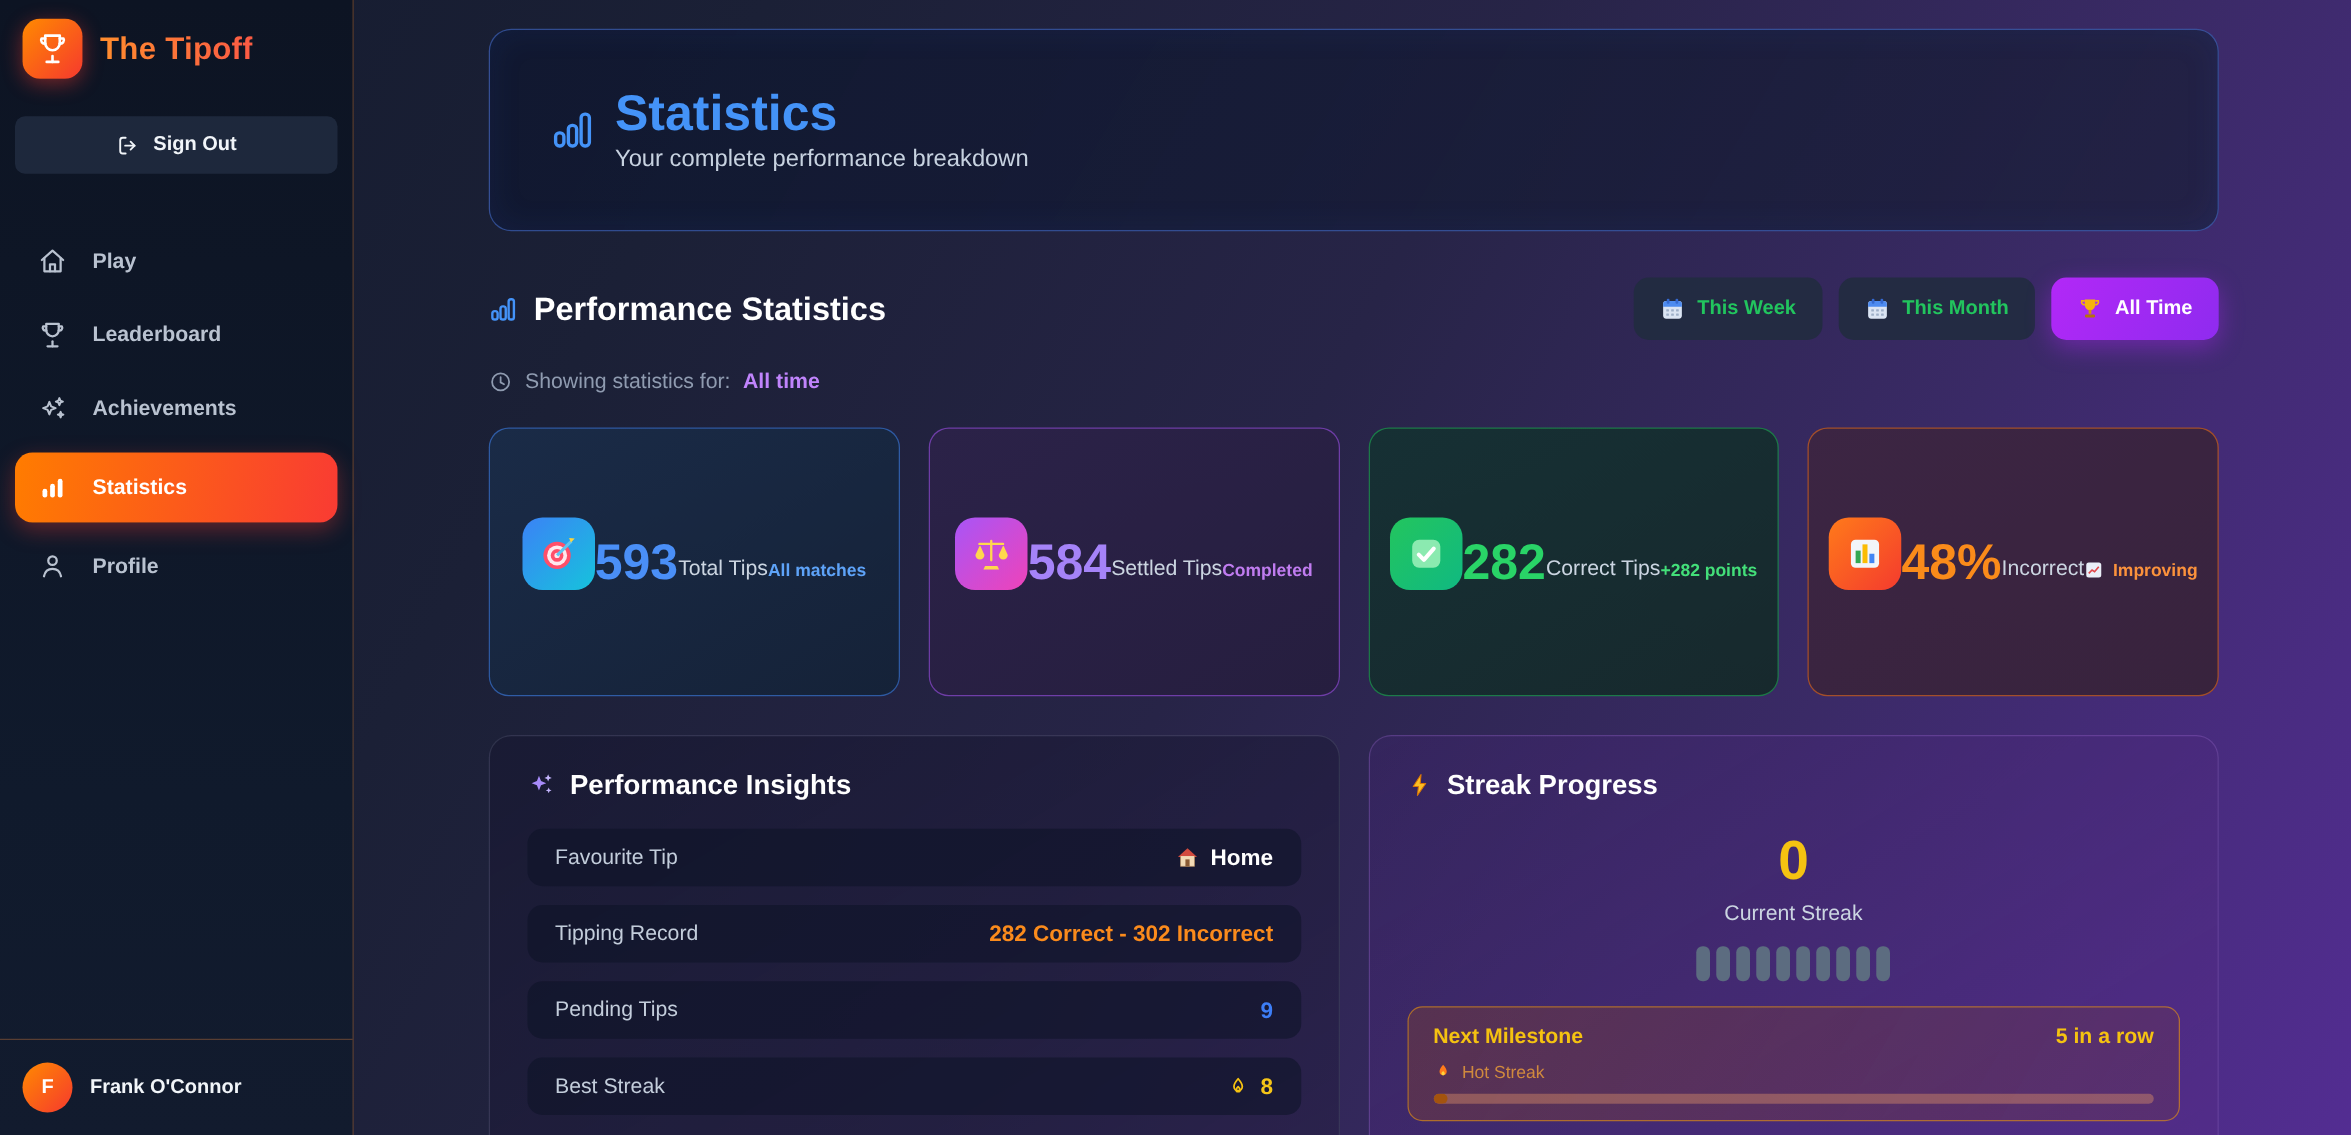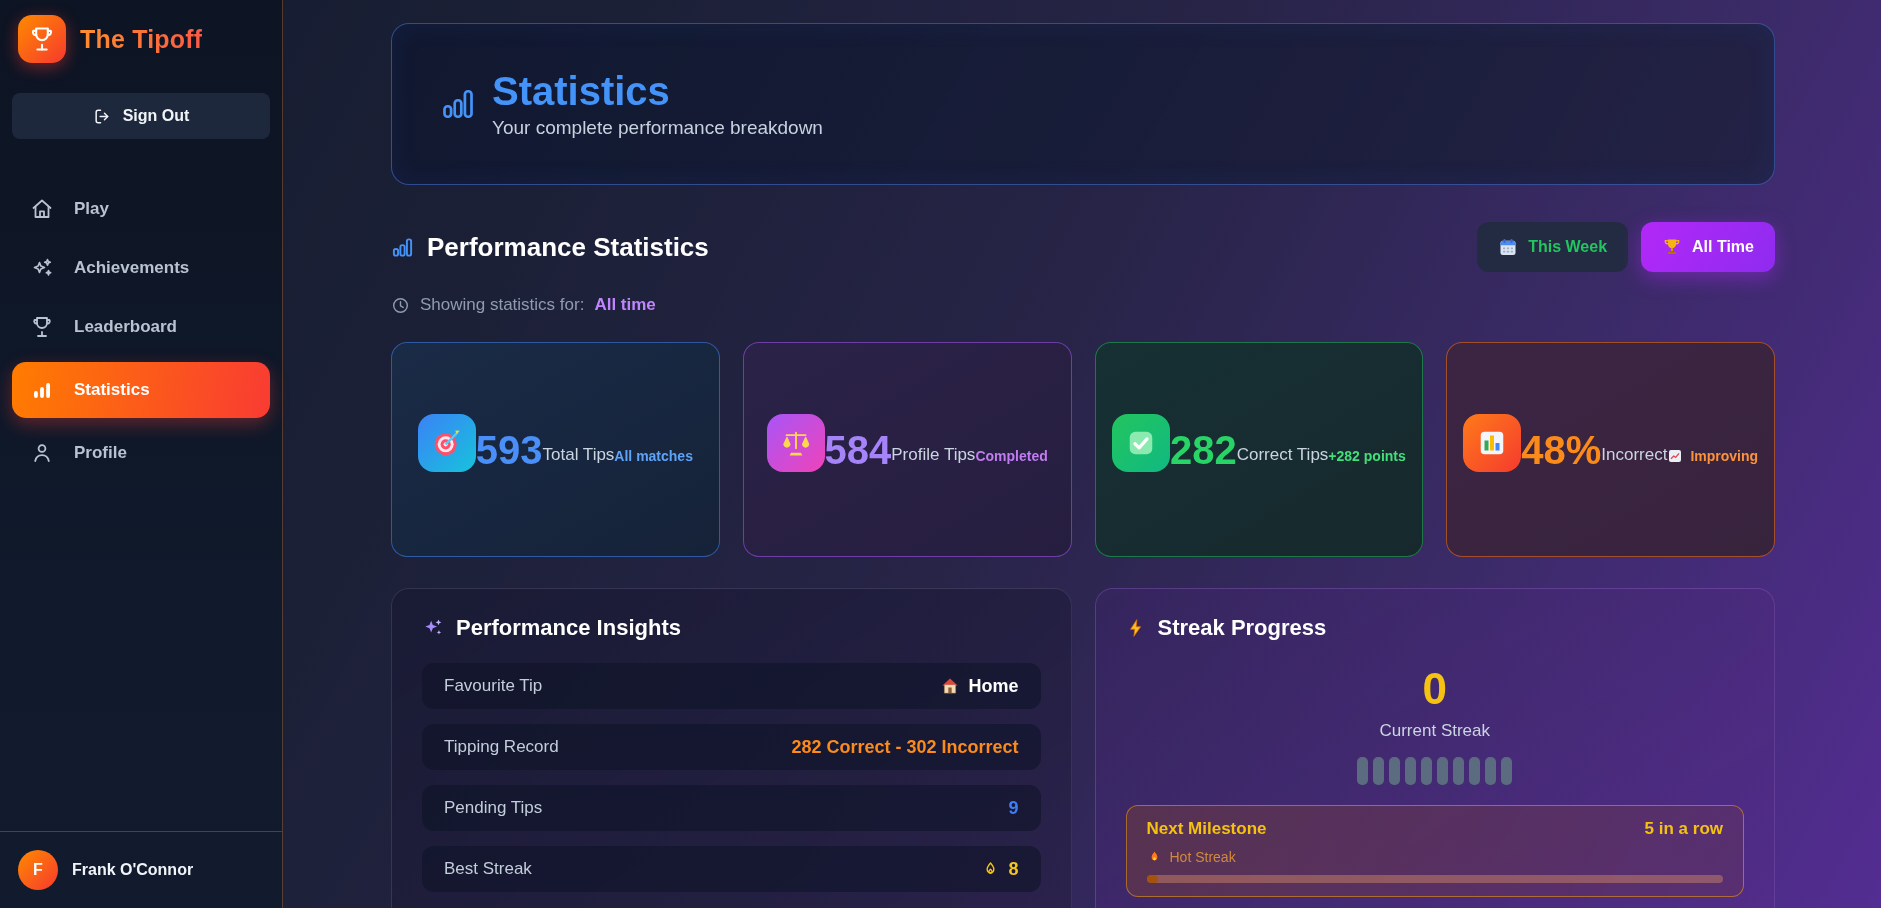--- a/index.html
+++ b/index.html
@@ -185,39 +185,39 @@
         <svg viewBox="0 0 24 24" width="24" height="24" fill="none" stroke="#b9c2d0" stroke-width="1.8" stroke-linecap="round" stroke-linejoin="round">
           <path d="M3.5 11L12 3.5 20.5 11"></path>
             <path d="M5.5 9.6V20h13V9.6"></path>
             <path d="M10 20v-5.6h4V20"></path>
         </svg>
       </span>
       <span>Play</span>
     </div>
     <div class="nav-item">
       <span>
-        <svg viewBox="0 0 24 24" width="24" height="24" fill="none" stroke="#b9c2d0" stroke-width="1.6" stroke-linejoin="round">
-          <path d="M9.5 6.5l1.4 3.6 3.6 1.4-3.6 1.4-1.4 3.6-1.4-3.6-3.6-1.4 3.6-1.4z"></path>
-          <path d="M17.5 3.5l.8 2 2 .8-2 .8-.8 2-.8-2-2-.8 2-.8z"></path>
-          <path d="M18.5 14.5l.6 1.6 1.6.6-1.6.6-.6 1.6-.6-1.6-1.6-.6 1.6-.6z"></path>
-        </svg>
-      </span>
-      <span>Achievements</span>
-    </div>
-    <div class="nav-item">
-      <span>
         <svg viewBox="0 0 24 24" width="24" height="24" fill="none" stroke="#b9c2d0" stroke-width="1.8" stroke-linecap="round" stroke-linejoin="round">
           <path d="M8 21h8"></path>
             <path d="M12 17v4"></path>
           <path d="M7 3h10v5a5 5 0 0 1-10 0V3z"></path>
           <path d="M7 5H4.5a2.3 2.3 0 0 0 2.6 3.4"></path>
           <path d="M17 5h2.5a2.3 2.3 0 0 1-2.6 3.4"></path>
         </svg>
       </span>
       <span>Leaderboard</span>
+    </div>
+    <div class="nav-item">
+      <span>
+        <svg viewBox="0 0 24 24" width="24" height="24" fill="none" stroke="#b9c2d0" stroke-width="1.6" stroke-linejoin="round">
+          <path d="M9.5 6.5l1.4 3.6 3.6 1.4-3.6 1.4-1.4 3.6-1.4-3.6-3.6-1.4 3.6-1.4z"></path>
+          <path d="M17.5 3.5l.8 2 2 .8-2 .8-.8 2-.8-2-2-.8 2-.8z"></path>
+          <path d="M18.5 14.5l.6 1.6 1.6.6-1.6.6-.6 1.6-.6-1.6-1.6-.6 1.6-.6z"></path>
+        </svg>
+      </span>
+      <span>Achievements</span>
     </div>
     <div class="nav-item active">
       <span>
         <svg viewBox="0 0 24 24" width="24" height="24" fill="#ffffff">
           <rect x="4" y="13" width="3.8" height="7" rx="1.9"></rect>
           <rect x="10.1" y="9" width="3.8" height="11" rx="1.9"></rect>
           <rect x="16.2" y="5" width="3.8" height="15" rx="1.9"></rect>
         </svg>
       </span>
       <span>Statistics</span>
@@ -281,20 +281,39 @@
                 <rect x="10.7" y="12.5" width="2.6" height="2.2" rx=".5"></rect>
                 <rect x="15.4" y="12.5" width="2.6" height="2.2" rx=".5"></rect>
               <rect x="6" y="16.5" width="2.6" height="2.2" rx=".5"></rect>
                 <rect x="10.7" y="16.5" width="2.6" height="2.2" rx=".5"></rect>
                 <rect x="15.4" y="16.5" width="2.6" height="2.2" rx=".5"></rect>
             </g>
           </svg>
         </span>
         <span>This Week</span>
       </div>
+      <div class="filter-btn">
+        <span>
+          <svg viewBox="0 0 24 24" width="20" height="20">
+            <rect x="3" y="4.5" width="18" height="17" rx="3" fill="#dbe4f3"></rect>
+            <path d="M3 10h18V7.5a3 3 0 0 0-3-3H6a3 3 0 0 0-3 3z" fill="#4d8bf0"></path>
+            <rect x="6.5" y="2.5" width="2.6" height="4.6" rx="1.2" fill="#3569cf"></rect>
+            <rect x="14.9" y="2.5" width="2.6" height="4.6" rx="1.2" fill="#3569cf"></rect>
+            <g fill="#9fb0c8">
+              <rect x="6" y="12.5" width="2.6" height="2.2" rx=".5"></rect>
+                <rect x="10.7" y="12.5" width="2.6" height="2.2" rx=".5"></rect>
+                <rect x="15.4" y="12.5" width="2.6" height="2.2" rx=".5"></rect>
+              <rect x="6" y="16.5" width="2.6" height="2.2" rx=".5"></rect>
+                <rect x="10.7" y="16.5" width="2.6" height="2.2" rx=".5"></rect>
+                <rect x="15.4" y="16.5" width="2.6" height="2.2" rx=".5"></rect>
+            </g>
+          </svg>
+        </span>
+        <span>This Month</span>
+      </div>
       <div class="filter-btn active">
         <span>
           <svg viewBox="0 0 24 24" width="20" height="20">
             <path d="M7 3h10v5.4a5 5 0 0 1-10 0z" fill="#f6b40e"></path>
             <path d="M7 4.5H4a2.7 2.7 0 0 0 3.1 3.5" fill="none" stroke="#f6b40e" stroke-width="1.6"></path>
             <path d="M17 4.5h3a2.7 2.7 0 0 1-3.1 3.5" fill="none" stroke="#f6b40e" stroke-width="1.6"></path>
             <rect x="10.7" y="13" width="2.6" height="3.8" fill="#d89106"></rect>
             <rect x="7.2" y="17.6" width="9.6" height="2.8" rx="1.2" fill="#b4720a"></rect>
           </svg>
         </span>
@@ -335,21 +354,21 @@
       <div class="icon-tile">
         <svg viewBox="0 0 24 24" width="32" height="32" fill="#ffd84d">
           <rect x="11.3" y="3.6" width="1.4" height="13" rx=".7"></rect>
           <rect x="4.2" y="5.4" width="15.6" height="1.4" rx=".7"></rect>
           <path d="M5 7.4l-2.5 5.4c0 1.6 1.2 2.7 2.7 2.7s2.7-1.1 2.7-2.7L5.5 7.4z"></path>
           <path d="M19 7.4l-2.5 5.4c0 1.6 1.2 2.7 2.7 2.7s2.7-1.1 2.7-2.7L19.5 7.4z"></path>
           <path d="M8.3 19.4h7.4l1 2H7.3z"></path>
         </svg>
       </div>
       <div class="stat-value">584</div>
-      <div class="stat-label">Profile Tips</div>
+      <div class="stat-label">Settled Tips</div>
       <div class="stat-sub">Completed</div>
     </div>
 
     <div class="stat-card t-green">
       <div class="icon-tile">
         <svg viewBox="0 0 24 24" width="30" height="30">
           <rect x="3" y="3" width="18" height="18" rx="4.5" fill="#8beab0"></rect>
           <path d="M7.2 12.6l3.3 3.3 6.3-7.2" fill="none" stroke="#ffffff" stroke-width="2.6" stroke-linecap="round" stroke-linejoin="round"></path>
         </svg>
       </div>

